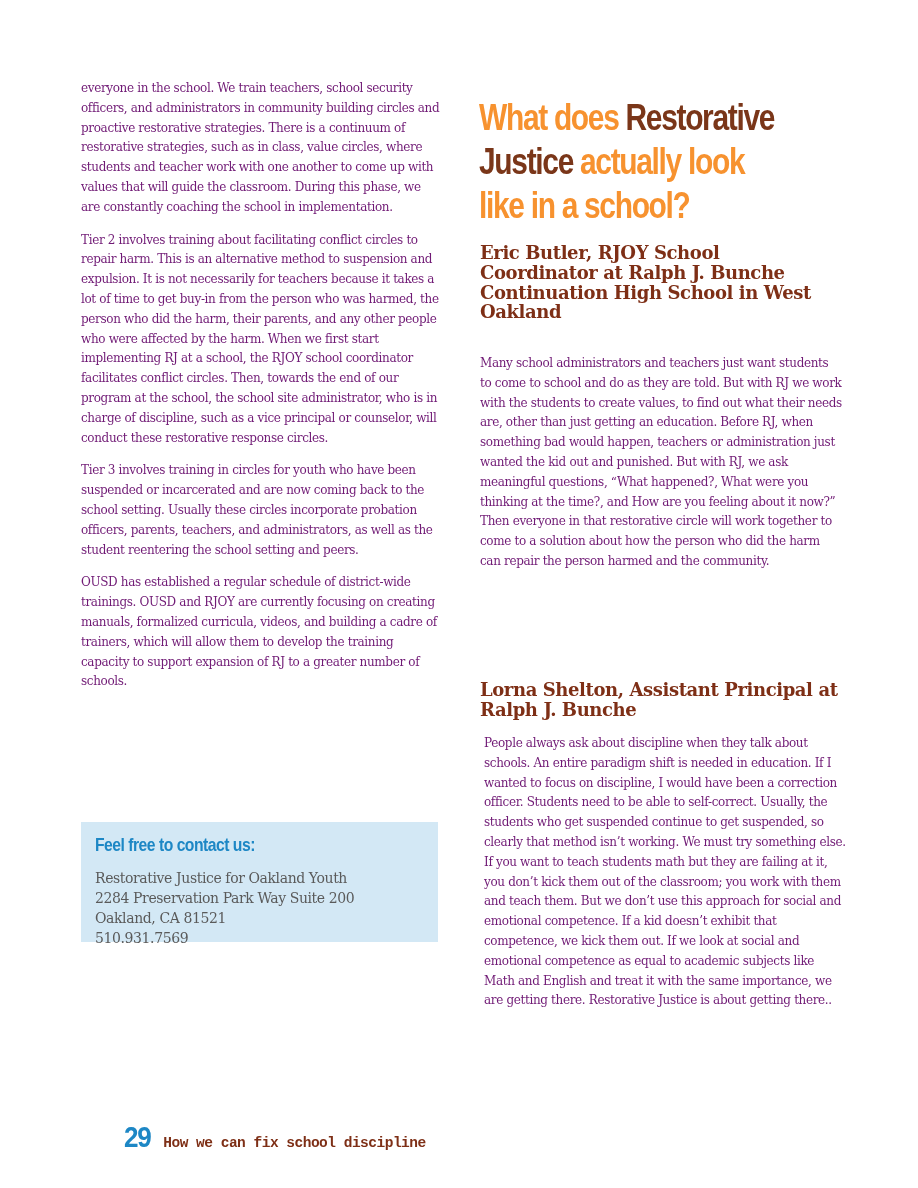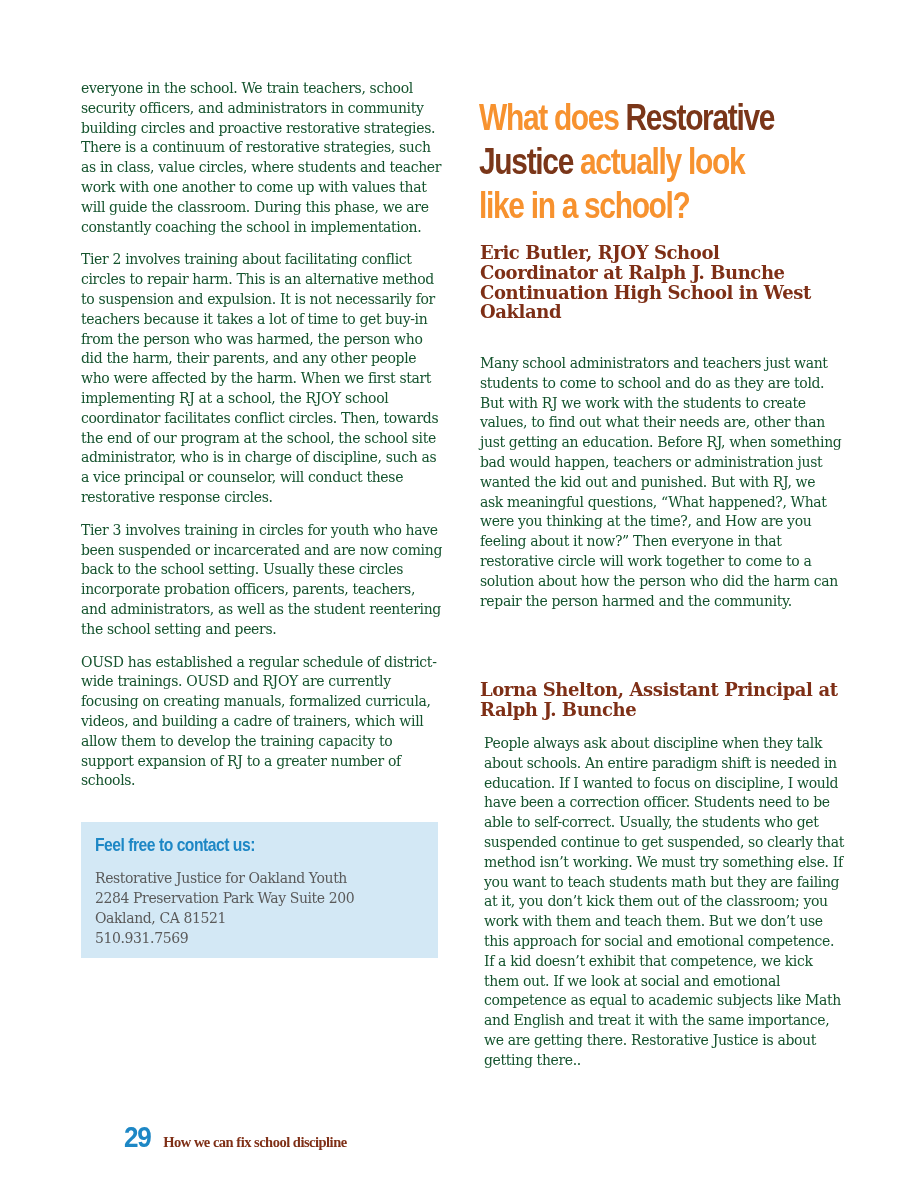--- a/index.html
+++ b/index.html
@@ -1,34 +1,34 @@
 <!DOCTYPE html>
 <html><head>
   <meta charset="utf-8">
   <style>
     html, body { margin: 0; padding: 0; background: #ffffff; }
     body { width: 918px; height: 1188px; position: relative; overflow: hidden; }
-    .col { position: absolute; font-family: "DejaVu Serif", serif; color: #14532d; font-size: 14px; line-height: 19.8px; }
+    .col { position: absolute; font-family: "DejaVu Serif", serif; color: #701a75; font-size: 12px; line-height: 19.8px; }
     .left { left: 81px; top: 79px; width: 362px; }
     .right { left: 480px; top: 316px; width: 362px; margin-top: 38px; }
     .col p { margin: 0 0 13px 0; white-space: pre-line; letter-spacing: -0.35px; }
     .headline { position: absolute; left: 479px; top: 96px; width: 400px; font-family: "Liberation Sans", sans-serif; font-weight: 700; font-size: 36.5px; line-height: 44px; letter-spacing: -1.6px; transform: scaleX(0.82); transform-origin: left top; white-space: nowrap; }
     .headline .orange { color: #f7922f; }
     .headline .brown { color: #7a3619; }
     .byline { position: absolute; left: 480px; width: 362px; font-family: "DejaVu Serif", serif; font-weight: 700; font-size: 18px; line-height: 19.8px; color: #7e2f16; letter-spacing: -0.4px; white-space: pre-line; }
     .byline1 { top: 243px; }
     .byline2 { top: 680px; }
     .right2 { left: 468px; top: 734px; width: 362px; margin-left: 16px; }
-    .contact { position: absolute; left: 81px; top: 822px; width: 357px; height: 136px; background: #d3e8f5; }
+    .contact { position: absolute; left: 81px; top: 822px; width: 357px; height: 120px; background: #d3e8f5; }
     .contact-title { position: absolute; left: 14px; top: 12px; font-family: "Liberation Sans", sans-serif; font-weight: 700; font-size: 18.5px; color: #1d87c5; letter-spacing: -0.6px; transform: scaleX(0.85); transform-origin: left top; white-space: nowrap; }
     .contact-lines { position: absolute; left: 14px; top: 46px; font-family: "DejaVu Serif", serif; font-size: 14px; line-height: 20px; color: #5a5a5a; letter-spacing: -0.4px; }
     .contact-lines div { white-space: nowrap; }
     .footer { position: absolute; left: 91px; top: 1121px; display: flex; align-items: baseline; margin-left: 33px; }
     .page-num { font-family: "Liberation Sans", sans-serif; font-weight: 700; font-size: 29px; color: #1d87c5; letter-spacing: -1.5px; transform: scaleX(0.9); transform-origin: left bottom; }
-    .footer-title { margin-left: 10px; font-family: Liberation Serif, serif; font-weight: 700; font-size: 14.5px; color: #7e2f16; letter-spacing: -0.5px; }
+    .footer-title { margin-left: 10px; font-family: Liberation Mono, monospace; font-weight: 700; font-size: 14.5px; color: #7e2f16; letter-spacing: -0.5px; }
   </style>
 </head>
 <body>
 
 <div class="col left">
   <p>everyone in the school.  We train teachers, school security officers, and administrators in community building circles and proactive restorative strategies. There is a continuum of restorative strategies, such as in class, value circles, where students and teacher work with one another to come up with values that will guide the classroom.  During this phase, we are constantly coaching the school in implementation.</p>
   <p>Tier 2 involves training about facilitating conflict circles to repair harm. This is an alternative method to suspension and expulsion.  It is not necessarily for teachers because it takes a lot of time to get buy-in from the person who was harmed, the person who did the harm, their parents, and any other people who were affected by the harm.  When we first start implementing RJ at a school, the RJOY school coordinator facilitates conflict circles.  Then, towards the end of our program at the school, the school site administrator, who is in charge of discipline, such as a vice principal or counselor, will conduct these restorative response circles.</p>
   <p>Tier 3 involves training in circles for youth who have been suspended or incarcerated and are now coming back to the school setting.  Usually these circles incorporate probation officers, parents, teachers, and administrators, as well as the student reentering the school setting and peers.</p>
   <p>OUSD has established a regular schedule of district-wide trainings.  OUSD and RJOY are currently focusing on creating manuals, formalized curricula, videos, and building a cadre of trainers, which will allow them to develop the training capacity to support expansion of RJ to a greater number of schools.</p>
 </div>

